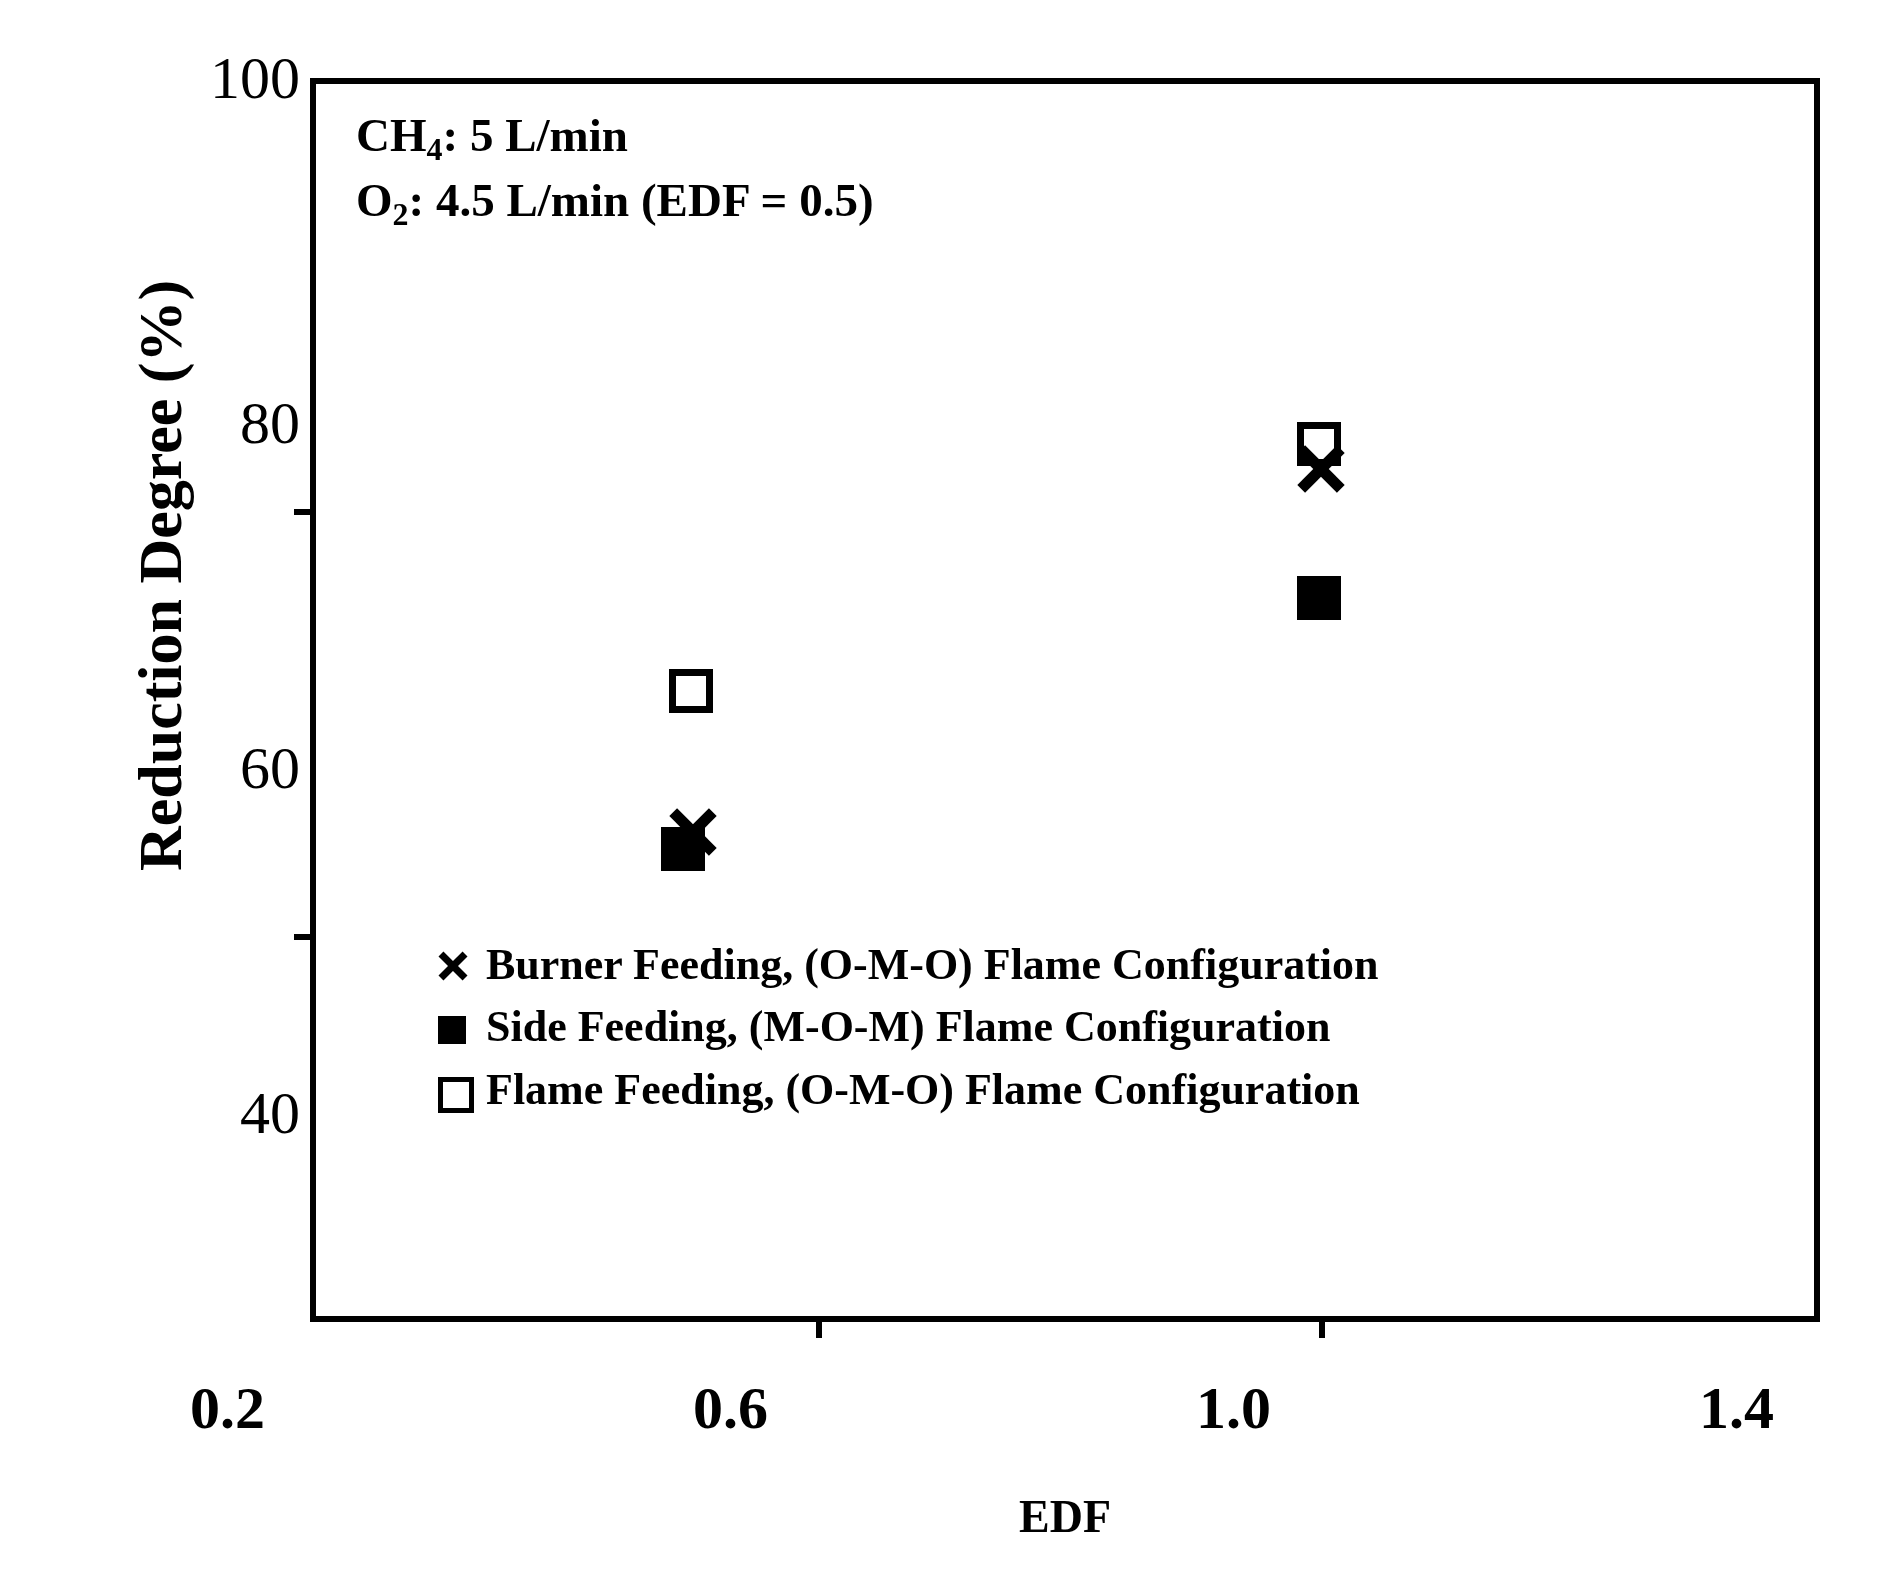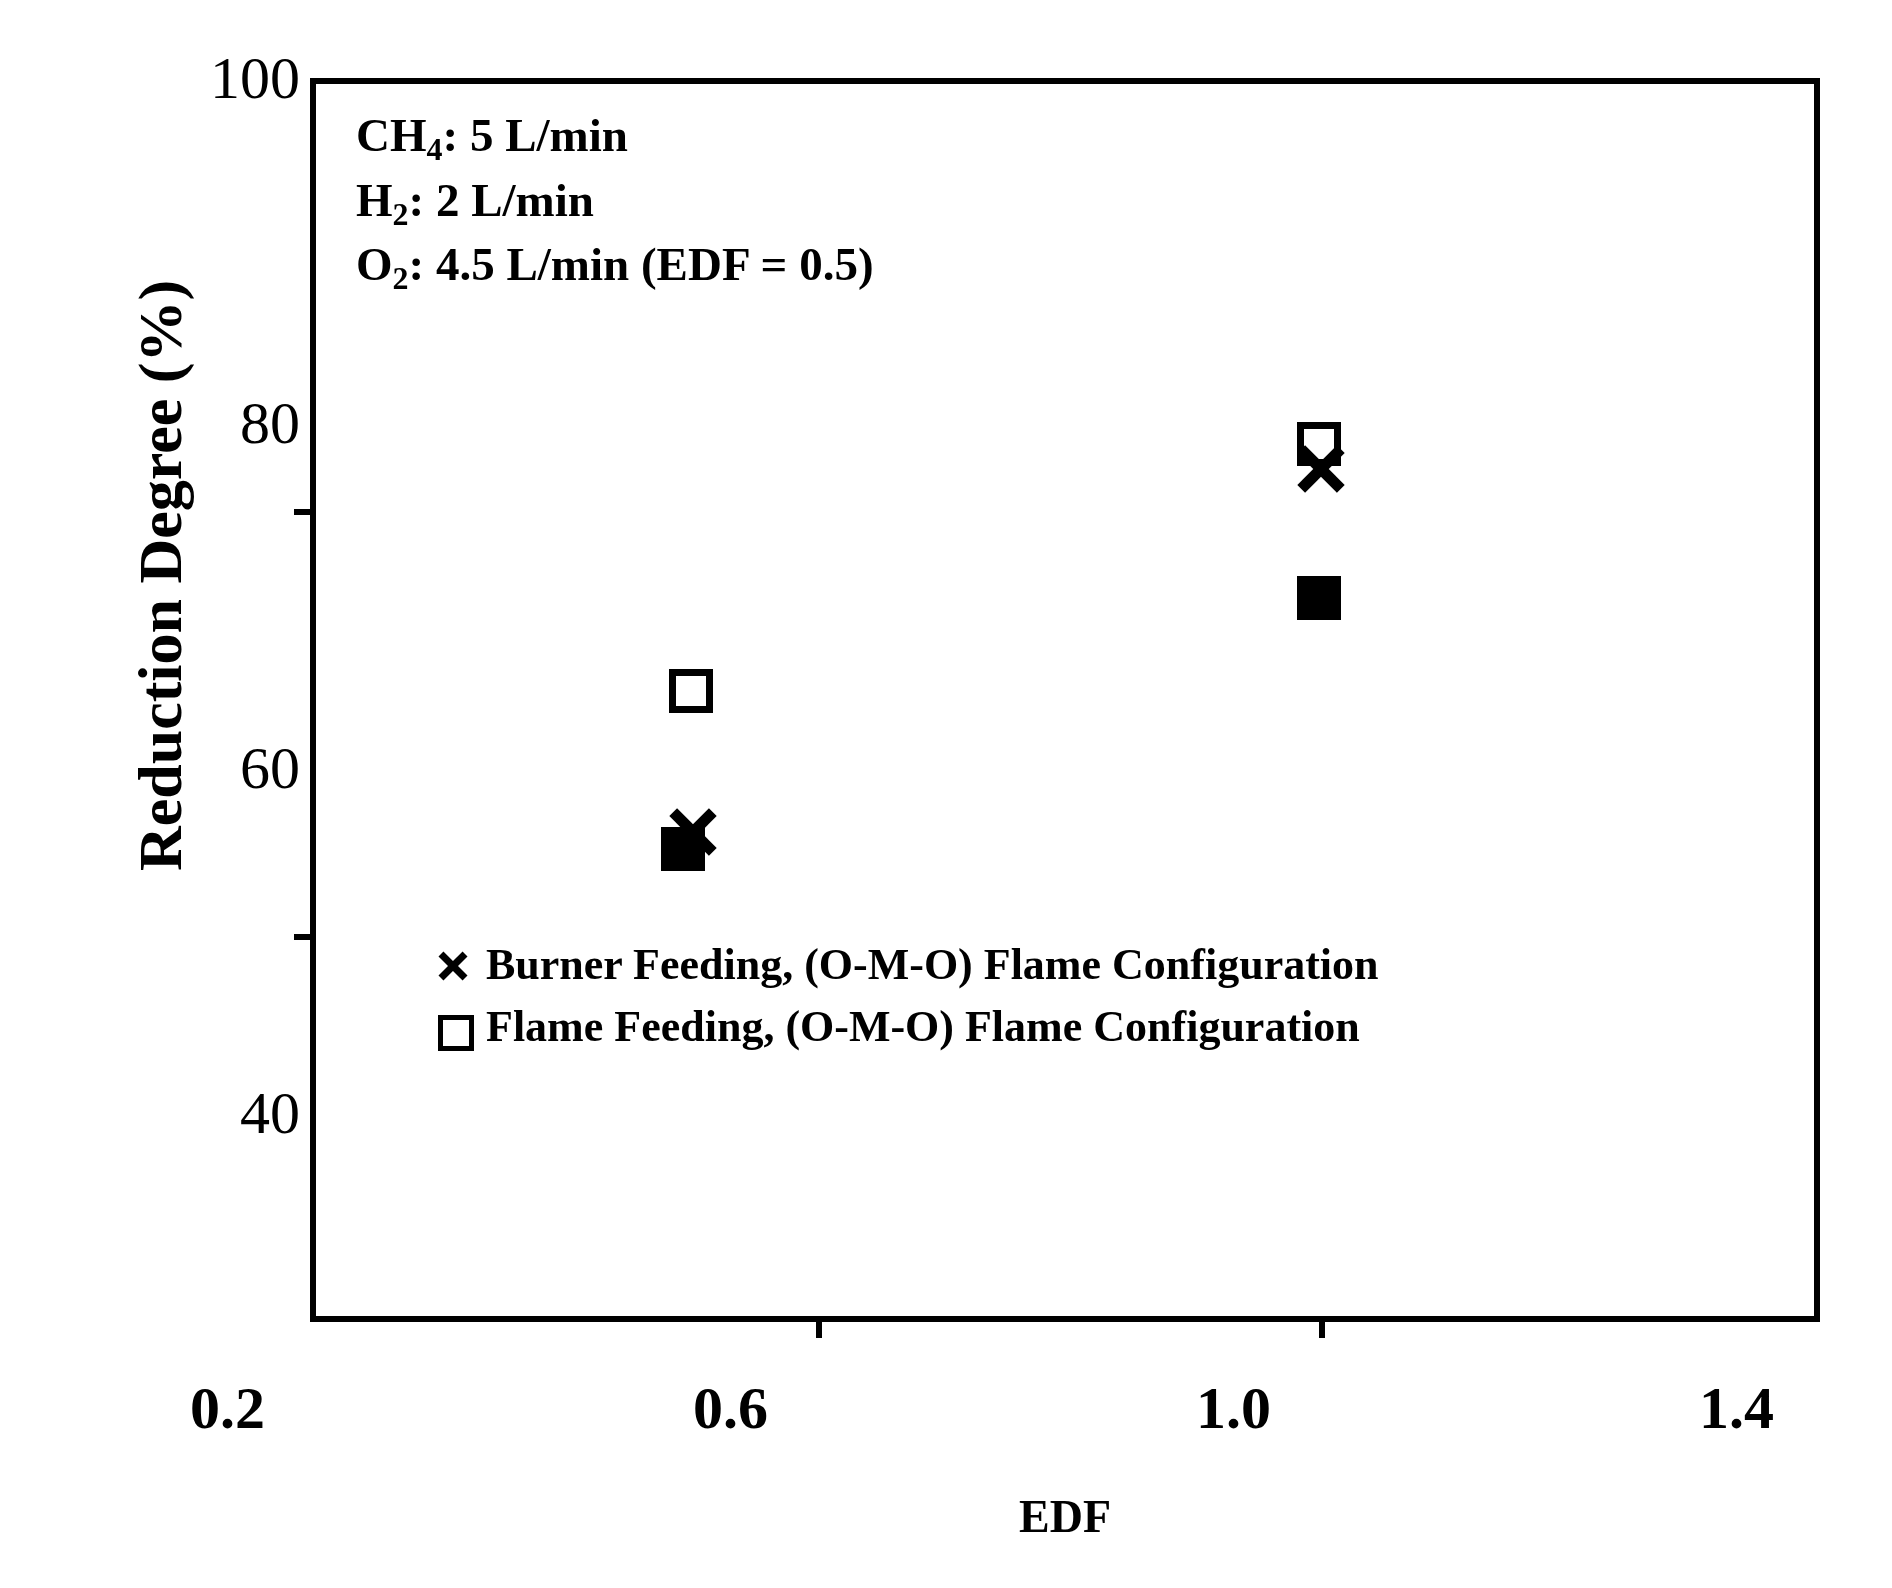--- a/index.html
+++ b/index.html
@@ -208,21 +208,20 @@
   <div id="plot-area">
 
     <div class="tick-mark-y" style="top:425px;"></div>
     <div class="tick-mark-y" style="top:850px;"></div>
 
     <div class="tick-mark-x" style="left:500px;"></div>
     <div class="tick-mark-x" style="left:1003px;"></div>
 
     <div id="conditions">
       <div><span>CH</span><sub>4</sub><span>: 5 L/min</span></div>
-      <div><span>H</span><sub>2</sub><span>: 2 L/min</span></div>
       <div><span>O</span><sub>2</sub><span>: 4.5 L/min  (EDF = 0.5)</span></div>
     </div>
 
     <div class="pt pt-open" style="left:375px; top:607px;"></div>
     <div class="pt pt-open" style="left:1003px; top:360px;"></div>
 
     <div class="pt pt-cross" style="left:377px; top:748px;"></div>
     <div class="pt pt-cross" style="left:1005px; top:385px;"></div>
 
     <div class="pt pt-filled" style="left:367px; top:765px;"></div>
@@ -230,20 +229,26 @@
 
     <div id="legend">
       <div class="legend-row">
         <span class="legend-marker">
             <span class="m-cross"></span>
           </span>
         <span>Burner Feeding, (O-M-O) Flame Configuration</span>
       </div>
       <div class="legend-row">
         <span class="legend-marker">
+            <span class="m-filled-square"></span>
+          </span>
+        <span>Side Feeding, (M-O-M) Flame Configuration</span>
+      </div>
+      <div class="legend-row">
+        <span class="legend-marker">
             <span class="m-open-square"></span>
           </span>
         <span>Flame Feeding, (O-M-O) Flame Configuration</span>
       </div>
     </div>
 
   </div>
 </div>
 
 </body></html>

